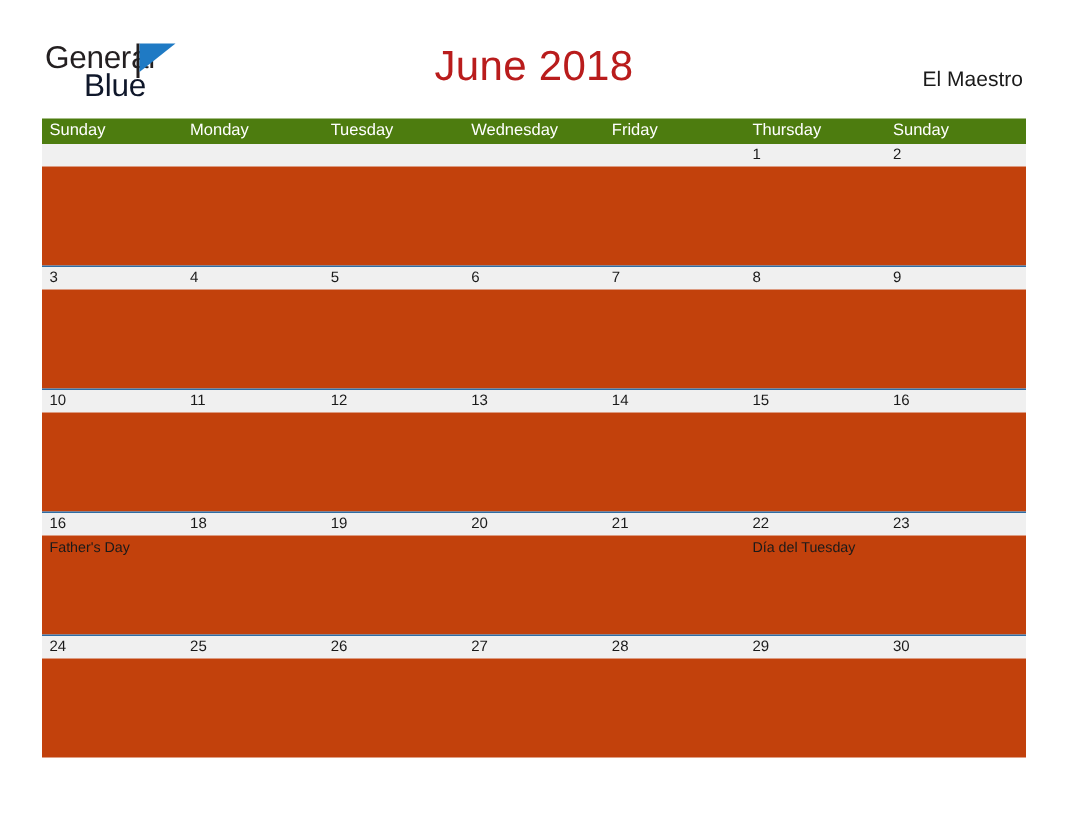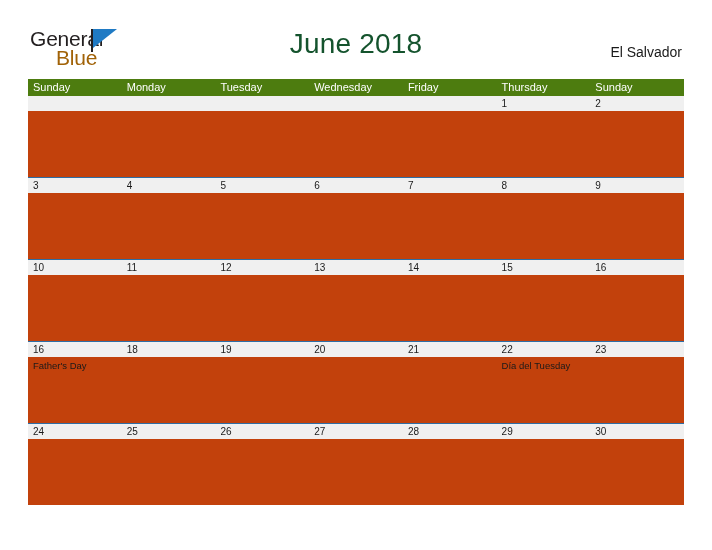--- a/index.html
+++ b/index.html
@@ -47,21 +47,21 @@
     font-size: 21px;
     color: #231f20;
     letter-spacing: -0.2px;
     font-family: "Liberation Sans", sans-serif;
   }
   .logo-blue {
     position: absolute;
     left: 26px;
     top: 19px;
     font-size: 21px;
-    color: #a16207;
+    color: #0f172a;
     letter-spacing: -0.2px;
     font-family: "Liberation Sans", sans-serif;
   }
   .logo-flag {
     position: absolute;
     left: 63px;
     top: 1px;
     width: 0;
     height: 0;
     border-left: 24px solid #1f7ac4;
@@ -76,21 +76,21 @@
     background: #231f20;
   }
 
   .cal-title {
     position: absolute;
     left: 0;
     right: 0;
     top: 28px;
     text-align: center;
     font-size: 28px;
-    color: #14532d;
+    color: #b91c1c;
     font-weight: normal;
     font-family: "Liberation Sans", sans-serif;
     letter-spacing: 0.2px;
   }
 
   .cal-country {
     position: absolute;
     right: 30px;
     top: 44px;
     font-size: 14px;
@@ -174,21 +174,21 @@
 
     <div class="logo">
       <span class="logo-general">General</span>
       <span class="logo-flagpole"></span>
       <span class="logo-flag"></span>
       <span class="logo-blue">Blue</span>
     </div>
 
     <div class="cal-title">June 2018</div>
 
-    <div class="cal-country">El Salvador</div>
+    <div class="cal-country">El Maestro</div>
 
   </div>
 
   <div class="calendar">
 
     <div class="weekday-row">
       <div class="weekday-cell">Sunday</div>
       <div class="weekday-cell">Monday</div>
       <div class="weekday-cell">Tuesday</div>
       <div class="weekday-cell">Wednesday</div>

